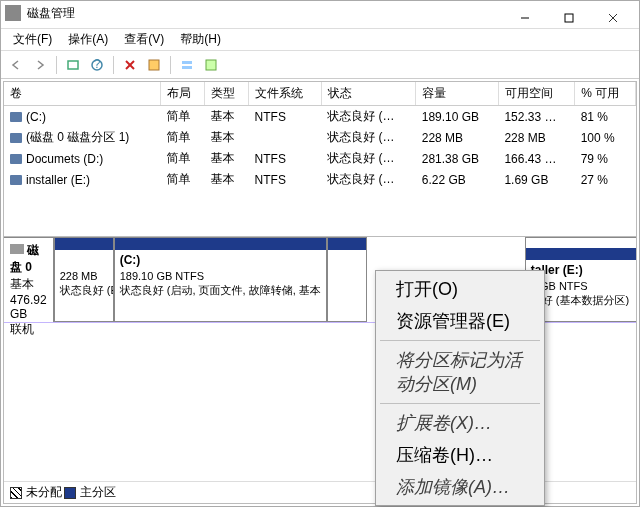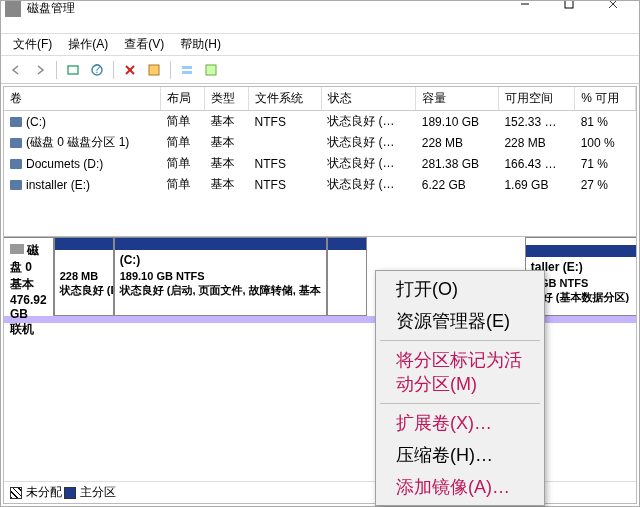--- a/index.html
+++ b/index.html
@@ -1,48 +1,48 @@
 <!DOCTYPE html>
 <html><head>
 <meta charset="utf-8">
 <style>
 * { margin: 0; padding: 0; box-sizing: border-box; font-family: "Microsoft YaHei", "Segoe UI", sans-serif; font-size: 12px; }
 body { background: #fff; width: 640px; height: 507px; overflow: hidden; border: 1px solid #aaa; display: flex; flex-direction: column; }
-.titlebar { display: flex; align-items: flex-end; height: 28px; padding: 16px 4px; border-bottom: 1px solid #ddd; }
+.titlebar { display: flex; align-items: flex-start; height: 28px; padding: 4px 4px; border-bottom: 1px solid #ddd; }
 .titlebar .title-icon { width: 16px; height: 16px; background: #888; margin-right: 6px; }
 .titlebar .title-text { flex: 1; font-size: 12px; }
 .win-btns { display: flex; }
 .win-btns div { width: 44px; height: 26px; display: flex; align-items: center; justify-content: center; color: #333; }
 .menubar { display: flex; height: 22px; align-items: center; padding: 0 4px; border-bottom: 1px solid #ddd; }
 .menubar div { padding: 2px 8px; cursor: default; }
 .toolbar { display: flex; align-items: center; height: 28px; padding: 2px 4px; border-bottom: 1px solid #ccc; gap: 2px; }
 .toolbar .tb { width: 22px; height: 22px; display: flex; align-items: center; justify-content: center; border: 1px solid transparent; }
 .toolbar .sep { width: 1px; height: 18px; background: #ccc; margin: 0 3px; }
 .main { flex: 1; display: flex; flex-direction: column; border: 1px solid #bbb; margin: 2px; overflow: hidden; }
 .table-area { flex: 1; overflow: auto; border-bottom: 1px solid #bbb; }
 table { width: 100%; border-collapse: collapse; }
 th { text-align: left; background: #fff; border-right: 1px solid #ddd; border-bottom: 1px solid #ccc; padding: 3px 6px; font-weight: normal; font-size: 12px; }
 td { padding: 2px 6px; font-size: 12px; white-space: nowrap; }
 .vol-icon { display: inline-block; width: 12px; height: 10px; background: #5a7aa6; margin-right: 4px; vertical-align: middle; border-radius: 1px; }
-.disk-area { height: 86px; display: flex; border-bottom: 7px solid #c4b5fd; position: relative; font-weight: bold; }
+.disk-area { height: 86px; display: flex; border-bottom: 1px solid #c4b5fd; position: relative; }
 .disk-info { width: 88px; border-right: 1px solid #888; padding: 4px 6px; font-size: 11px; background: #fff; border-top: 1px solid #888; }
 .disk-info .d-icon { display: inline-block; width: 14px; height: 10px; background: #999; margin-right: 3px; }
 .partitions { flex: 1; display: flex; }
 .part { border: 1px solid #888; margin: 0; padding: 0; display: flex; flex-direction: column; min-width: 0; }
 .part .hdr { height: 12px; background: #1e3a8a; flex-shrink: 0; }
 .part .bd { padding: 3px 5px; font-size: 11px; line-height: 1.3; overflow: hidden; white-space: nowrap; }
 .bottom-pad { height: 158px; background: #fff; }
 .legend { display: flex; align-items: center; height: 22px; padding: 2px 6px; gap: 2px; border-top: 1px solid #ddd; }
 .legend-item { display: flex; align-items: center; gap: 4px; font-size: 12px; }
 .sw { width: 12px; height: 12px; border: 1px solid #333; }
 .sw.hatch { background: repeating-linear-gradient(45deg, #000 0 1px, #fff 1px 4px); }
 .sw.blue { background: #1e3a8a; }
 .ctx { position: absolute; top: 270px; left: 375px; width: 170px; background: #f0f0f0; border: 1px solid #a0a0a0; box-shadow: 2px 2px 6px rgba(0,0,0,0.3); z-index: 10; padding: 2px; }
 .ctx-item { padding: 4px 18px; font-size: 18px; }
-.ctx-item.disabled { color: #be185d; }
+.ctx-item.disabled { color: #404040; font-style: italic; }
 .ctx-sep { height: 1px; background: #c0c0c0; margin: 3px 2px; }
 svg { display: block; }
 </style>
 </head>
 <body>
 
 <div class="titlebar">
   <div class="title-icon"></div>
   <div class="title-text">磁盘管理</div>
   <div class="win-btns">
@@ -158,21 +158,21 @@
             <td>100 %</td>
           </tr>
           <tr>
             <td><span class="vol-icon"></span>Documets (D:)</td>
             <td>简单</td>
             <td>基本</td>
             <td>NTFS</td>
             <td>状态良好 (…</td>
             <td>281.38 GB</td>
             <td>166.43 …</td>
-            <td>71 %</td>
+            <td>79 %</td>
           </tr>
           <tr>
             <td><span class="vol-icon"></span>installer (E:)</td>
             <td>简单</td>
             <td>基本</td>
             <td>NTFS</td>
             <td>状态良好 (…</td>
             <td>6.22 GB</td>
             <td>1.69 GB</td>
             <td>27 %</td>

